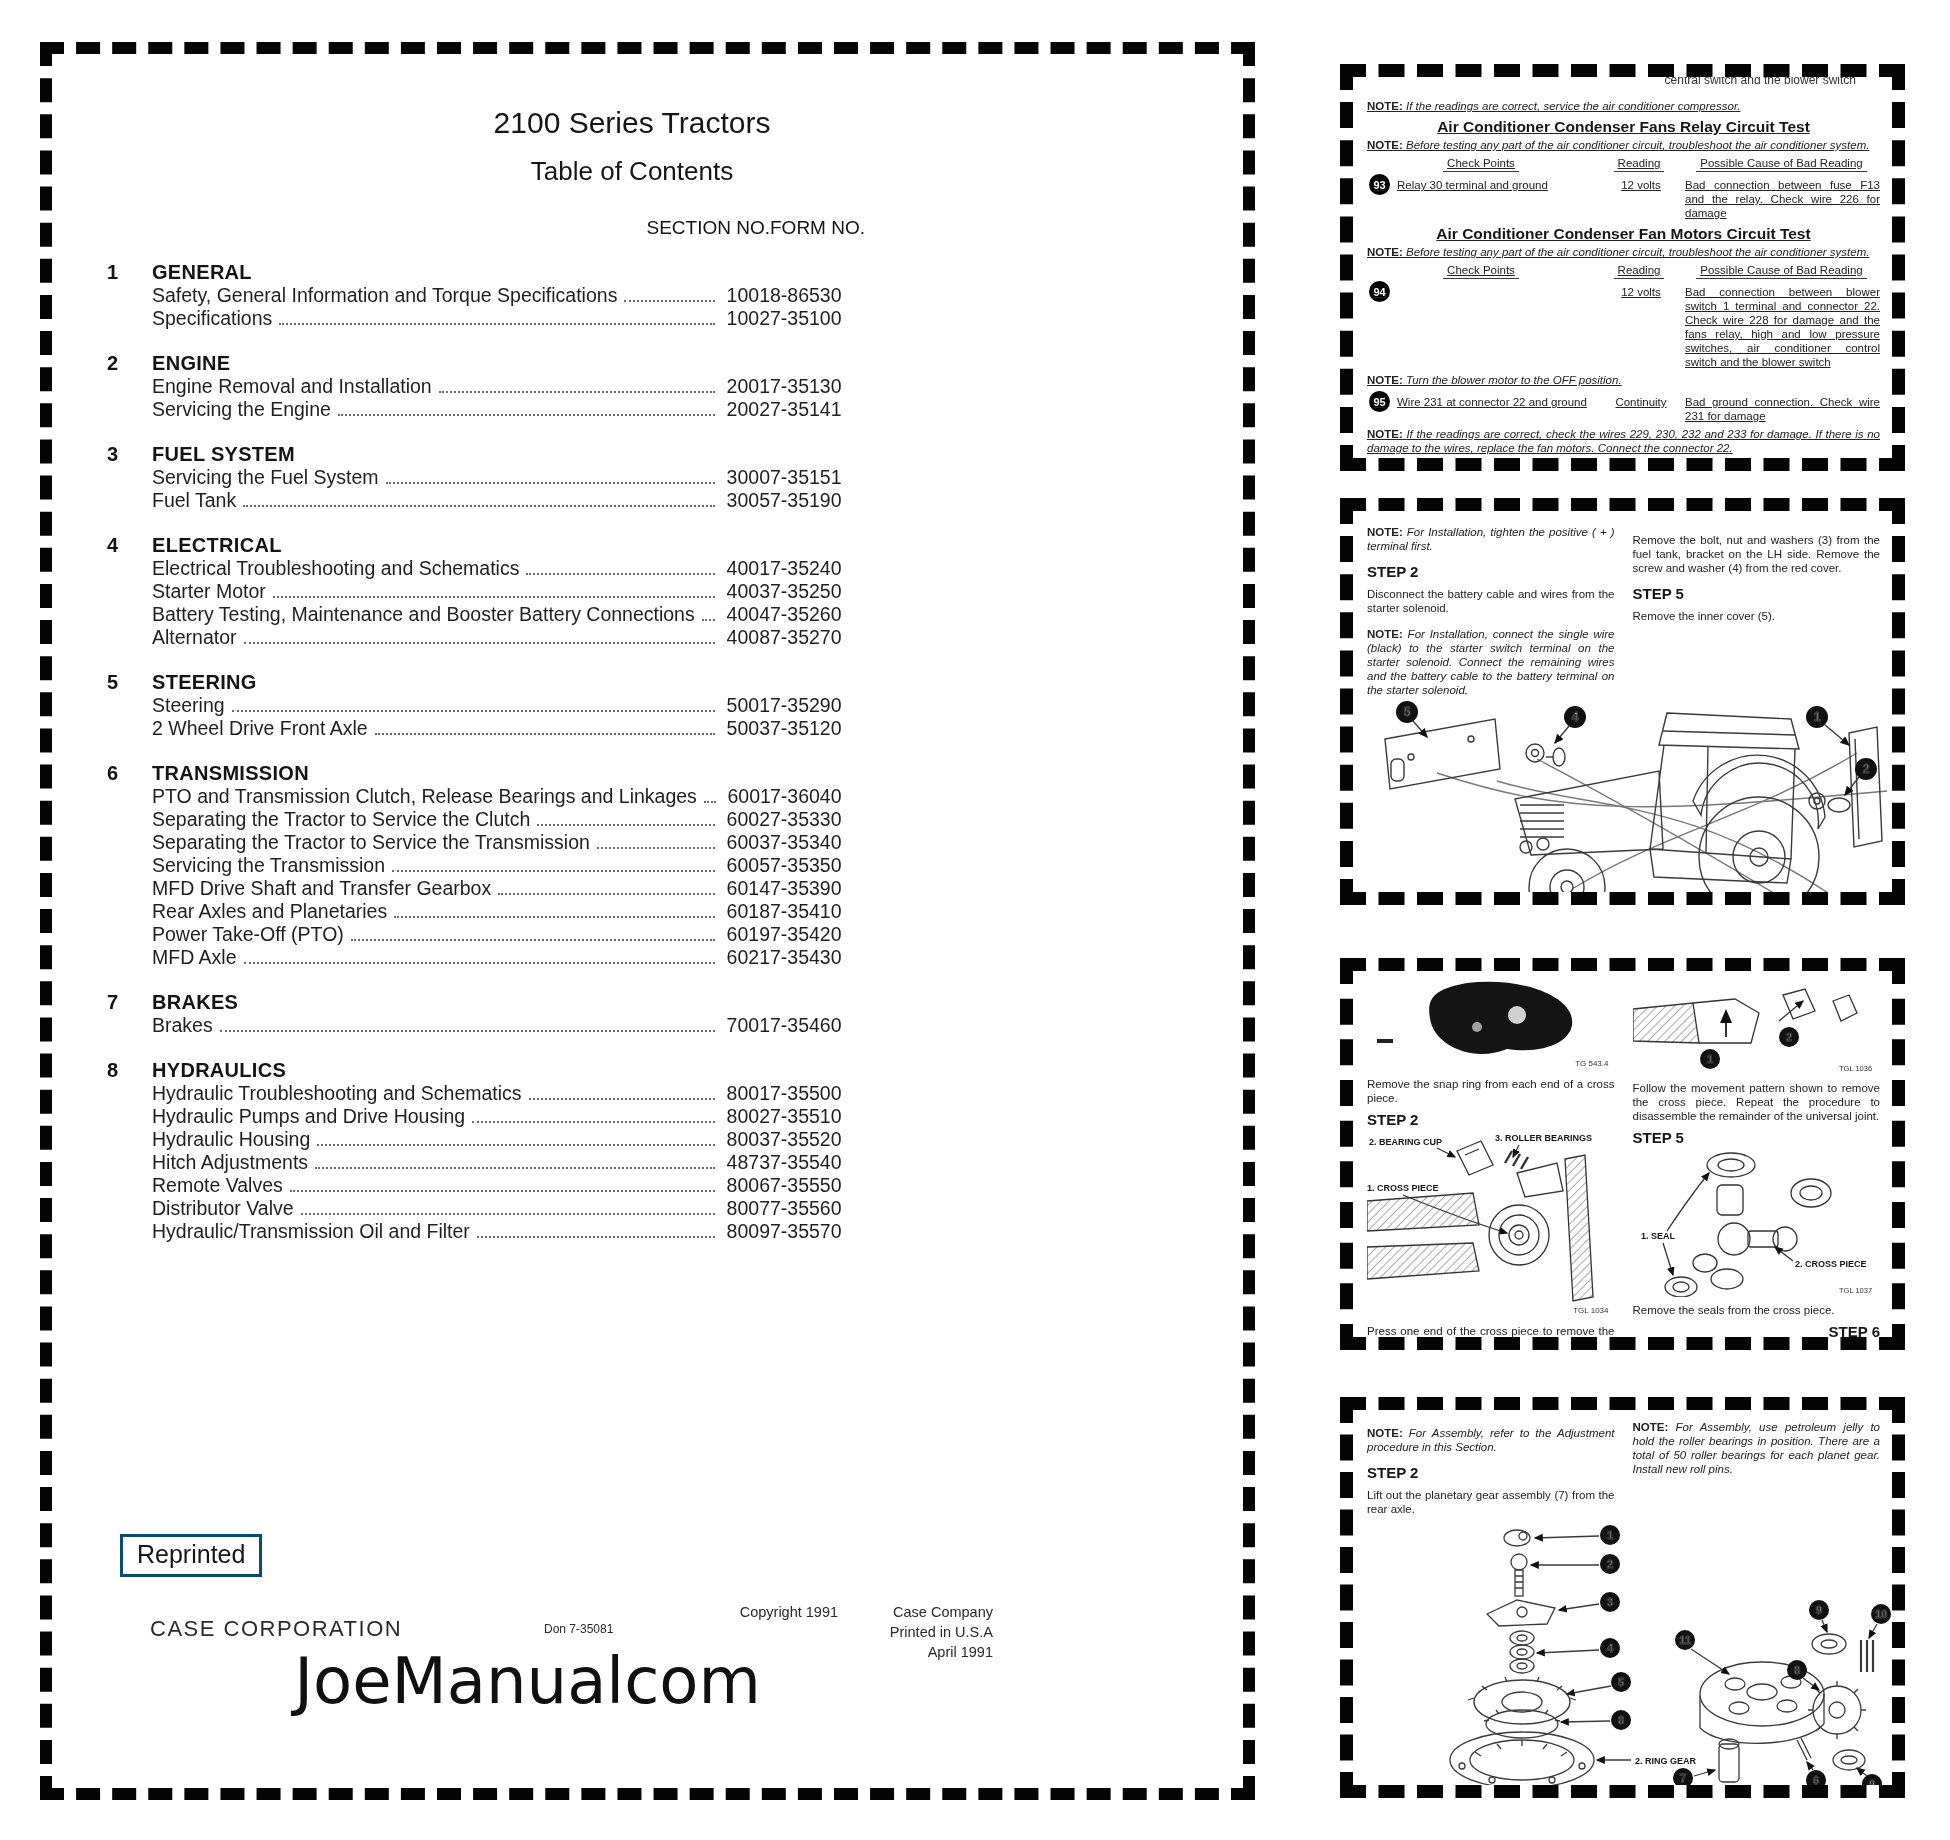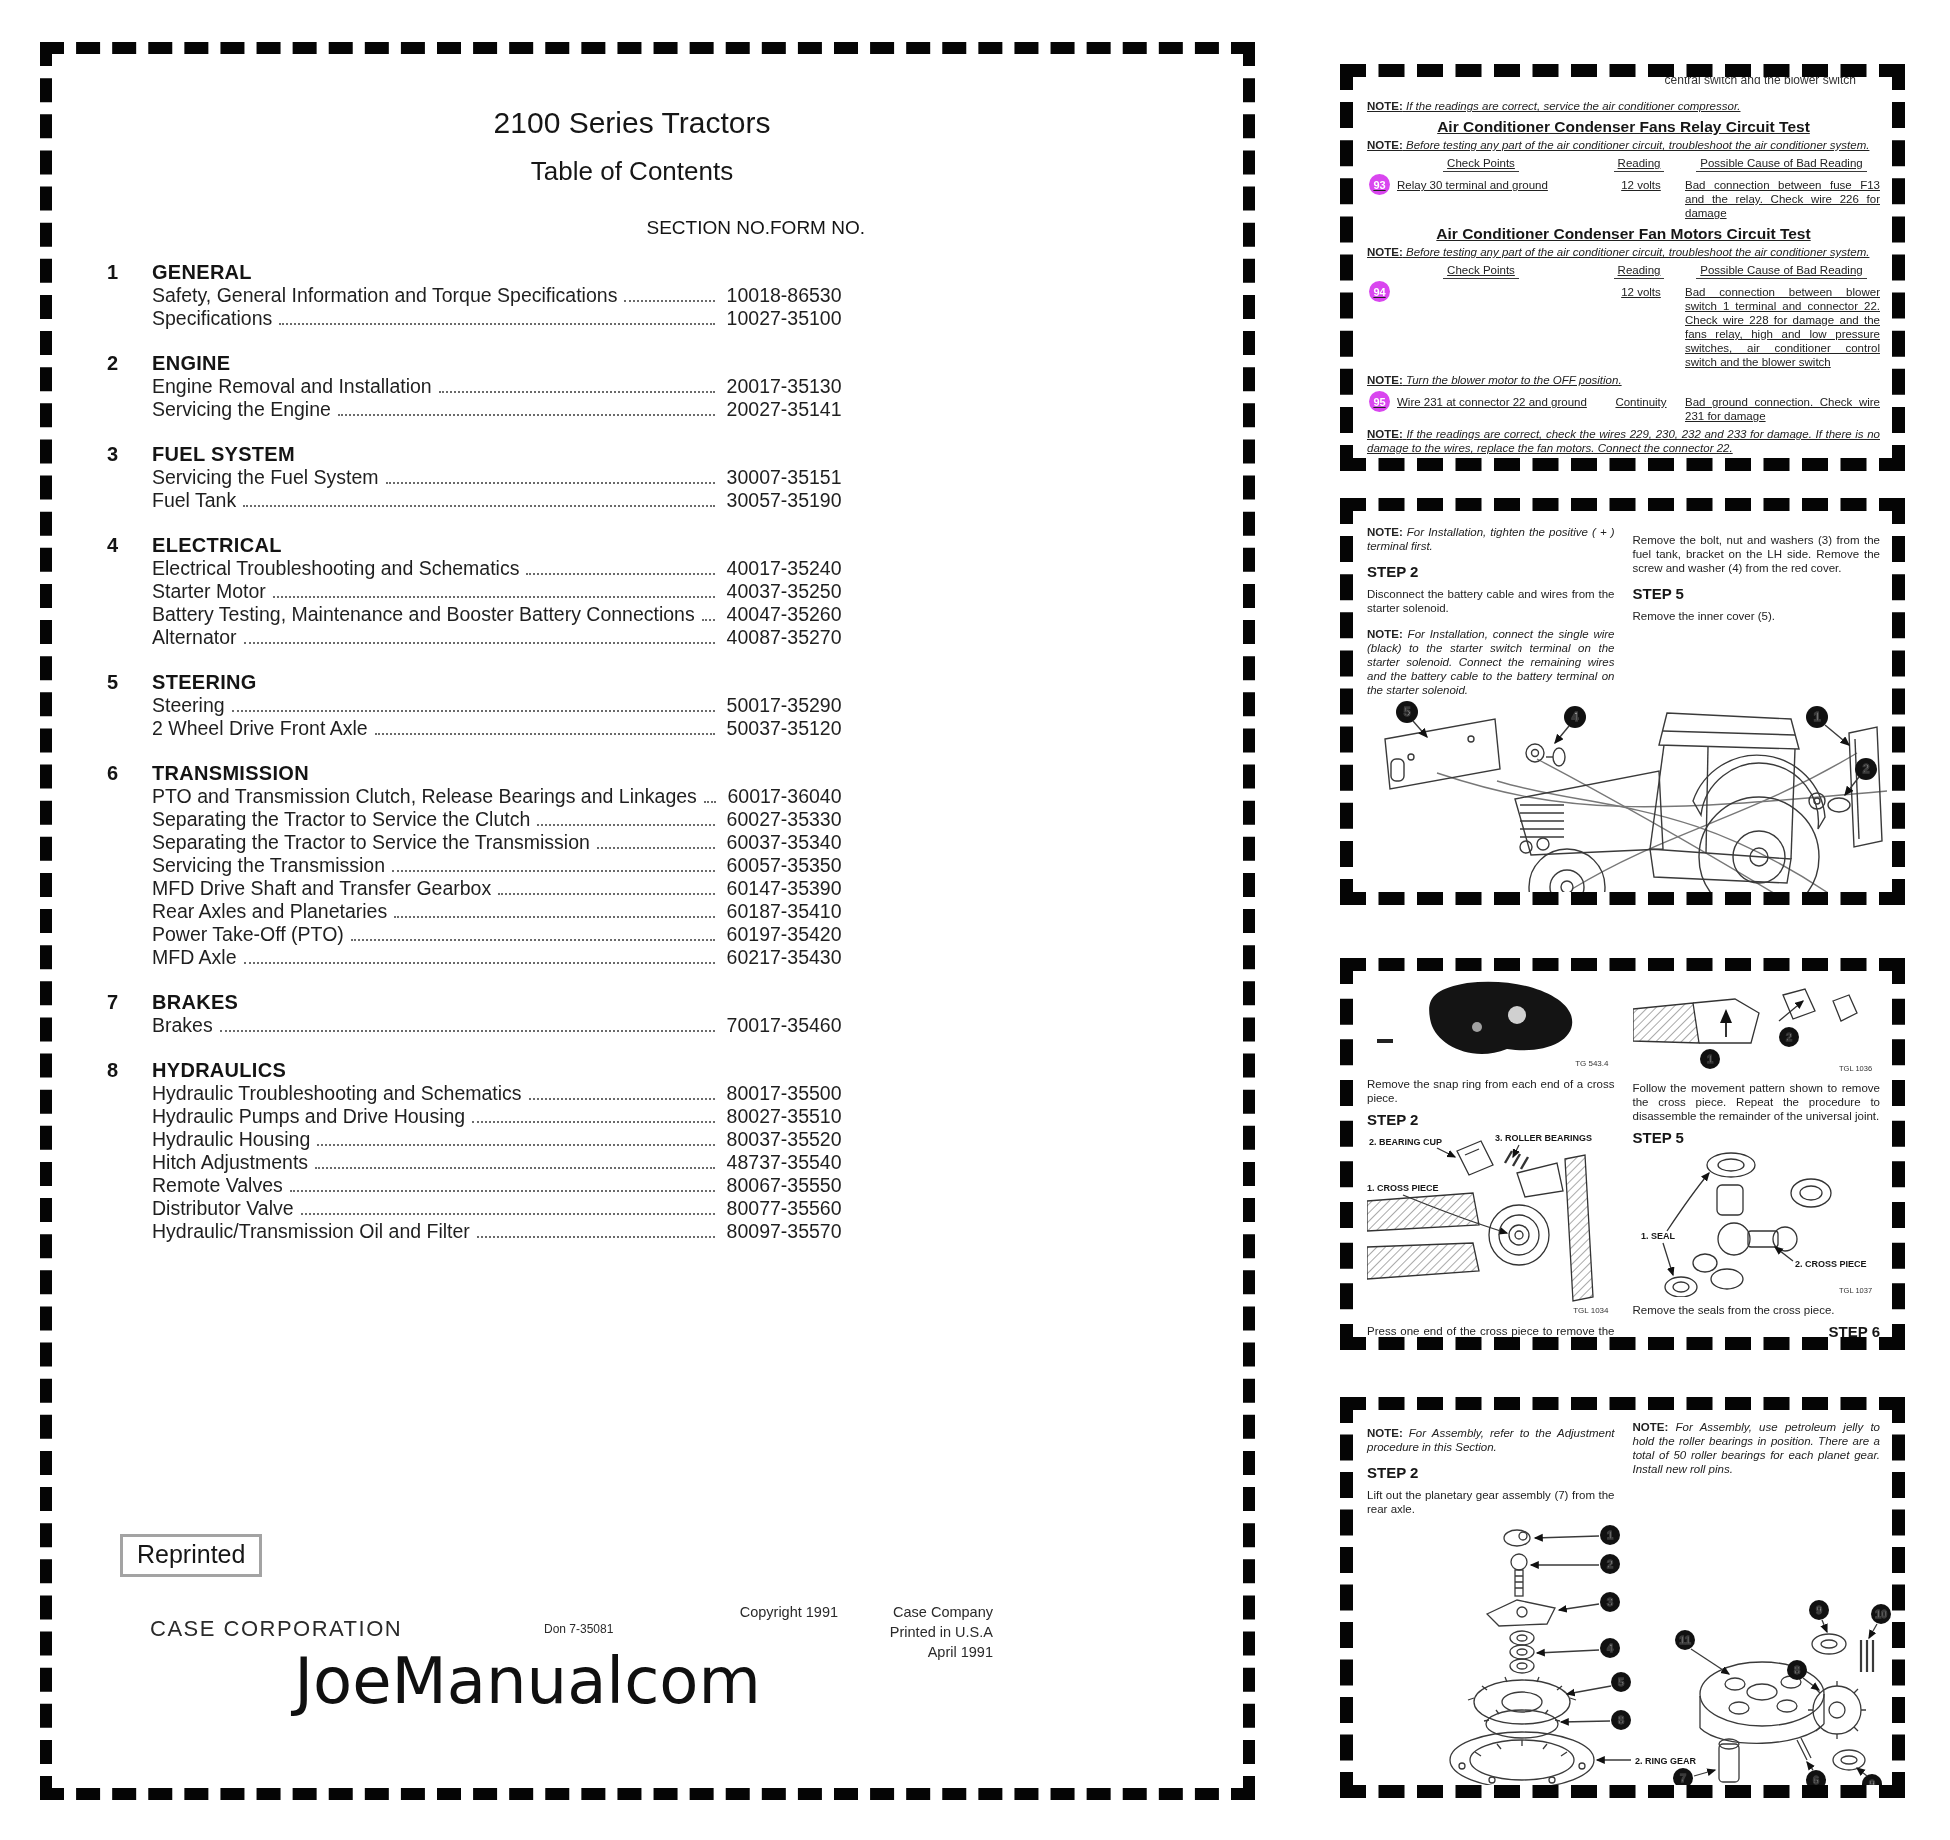--- a/index.html
+++ b/index.html
@@ -21,21 +21,21 @@
   .frm{flex:1;text-align:left;}
   .sect{margin-top:21px;}
   .shead{display:flex;font-weight:bold;font-size:20px;line-height:24px;color:#141414;}
   .tnum{width:45px;}
   .sname{letter-spacing:.3px;}
   .titem{display:flex;padding-left:45px;font-size:19.5px;line-height:23px;color:#1f1f1f;}
   .ttl{white-space:nowrap;}
   .ldr{flex:1;border-bottom:2px dotted #6a6a6a;margin:0 5px 5px 7px;min-width:12px;}
   .sec{min-width:50px;text-align:right;}
   .toc-table{margin-top:18px;}
-  .reprinted{position:absolute;left:68px;top:1480px;border:3px solid #a3a3a3;padding:3px 14px 5px;font-size:25px;color:#161616;}
+  .reprinted{position:absolute;left:68px;top:1480px;border:3px solid #0c4a6e;padding:3px 14px 5px;font-size:25px;color:#161616;}
   .corp{position:absolute;left:98px;top:1562px;font-size:22px;letter-spacing:1.5px;color:#2a2a2a;}
   .docno{position:absolute;left:492px;top:1568px;font-size:12px;color:#2a2a2a;}
   .cpr{position:absolute;right:250px;top:1548px;text-align:right;font-size:14.5px;line-height:20px;color:#2a2a2a;}
   .cprline{display:flex;gap:55px;justify-content:flex-end;}
   .watermark{position:absolute;left:0;right:240px;top:1590px;text-align:center;font-family:"DejaVu Sans",sans-serif;font-size:64px;color:#101010;}
 
   
   .rbox{font-size:11.5px;line-height:14px;color:#222;}
   .note{margin:4px 0;text-align:justify;}
   .note b{font-weight:bold;}
@@ -46,21 +46,21 @@
   .frag{position:absolute;top:-4px;right:36px;font-size:12px;color:#333;}
   .throw{display:flex;margin:4px 0 2px;}
   .h1c{width:228px;text-align:center;}
   .h2c{width:88px;text-align:center;}
   .h3c{flex:1;text-align:center;}
   .thu{border-bottom:1.5px solid #3a3a3a;padding:0 4px 2px;}
   .c1{width:228px;display:flex;gap:7px;padding-left:2px;}
   .c2{width:88px;text-align:center;padding-top:4px;}
   .c3{flex:1;text-align:justify;padding-top:4px;}
   .c1t{padding-top:4px;}
-  .co{flex:none;width:21px;height:21px;border-radius:50%;background:#d946ef;color:#fff;font-size:11px;font-weight:bold;display:inline-flex;align-items:center;justify-content:center;}
+  .co{flex:none;width:21px;height:21px;border-radius:50%;background:#000000;color:#fff;font-size:11px;font-weight:bold;display:inline-flex;align-items:center;justify-content:center;}
   .cols{display:flex;gap:18px;}
   .col{flex:1;min-width:0;}
   .ref{font-size:8px;text-align:right;color:#333;margin:0 6px 2px 0;}
   svg{display:block;}
   svg text{font-family:"Liberation Sans",sans-serif;}
 </style>
 </head>
 <body>
 
 <div class="box" id="left-box" style="position:absolute;">

